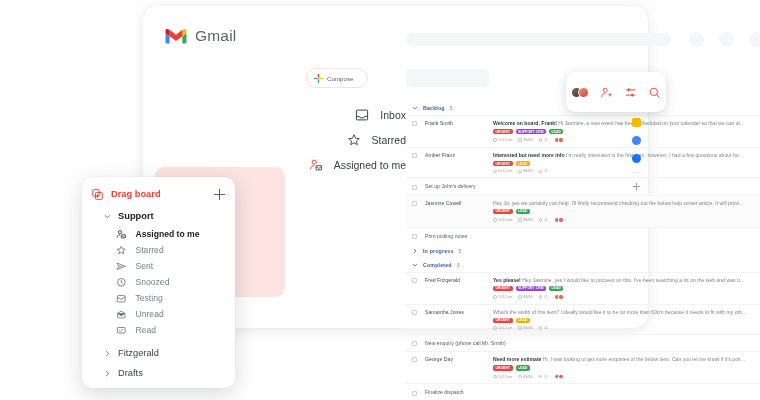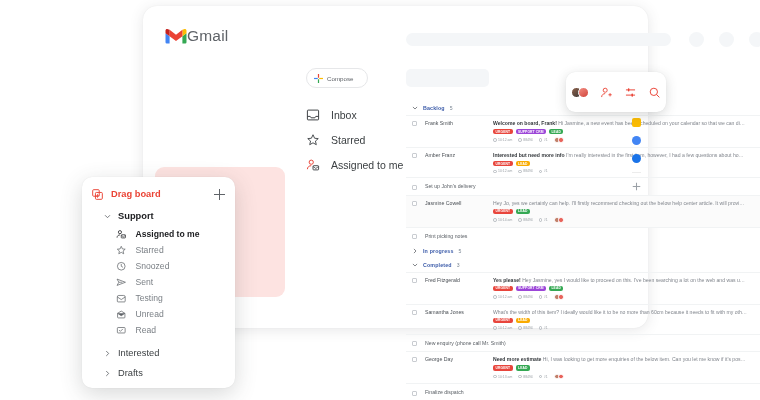--- a/index.html
+++ b/index.html
@@ -13,21 +13,21 @@
 
   
   .gmail-window {
     position:absolute; left:143px; top:6px; width:505px; height:322px;
     background:#fff; border-radius:14px;
     box-shadow: 0 2px 14px rgba(60,64,67,.13), 0 0 1px rgba(60,64,67,.10);
   }
 
   
   .gm-header { position:absolute; left:0; top:0; width:100%; height:58px; }
-  .brand { position:absolute; left:22px; top:21px; display:flex; align-items:center; }
+  .brand { position:absolute; left:22px; top:21px; display:flex; align-items:center; gap:8px; }
   .gm-logo { width:22px; height:16px; display:block; }
   .brand-text { font-size:15.5px; color:#5f6368; letter-spacing:.2px; }
 
   .skel-bar {
     position:absolute; background:#f4f6f8; border-radius:7px;
   }
   .skel-bar.search { left:263px; top:27px; width:265px; height:13px; }
   .skel-bar.small  { left:263px; top:63px; width:83px; height:18px; border-radius:5px; }
   .skel-dot { position:absolute; top:26px; width:15px; height:15px; border-radius:50%; background:#f4f6f8; }
   .skel-dot.d1 { left:546px; }
@@ -38,21 +38,21 @@
   .compose {
     position:absolute; left:163px; top:62px; width:62px; height:20px;
     border:1px solid #e6e7e9; border-radius:11px; background:#fff;
     display:flex; align-items:center; gap:4px; padding-left:7px;
   }
   .compose .plus { position:relative; width:9px; height:9px; flex:0 0 auto; }
   .compose-label { font-size:6.2px; color:#5f6368; }
 
   
   .gm-nav { position:absolute; left:163px; top:96px; width:100px; }
-  .gm-nav-item { display:flex; align-items:center; gap:11px; height:25px; }
+  .gm-nav-item { display:flex; align-items:center; gap:11px; height:25px;justify-content:flex-end; }
   .gm-nav-icon { width:14px; height:14px; flex:0 0 auto; display:block; }
   .gm-nav-label { font-size:10.5px; color:#3c4043; white-space:nowrap; }
 
   
   .list { position:absolute; left:263px; top:95px; width:375px; }
   .group-row { display:flex; align-items:center; gap:5px; height:14px; padding-left:6px; }
   .caret { width:6px; height:6px; flex:0 0 auto; color:#5f6368; }
   .group-title { font-size:5.3px; font-weight:bold; color:#3b5ba9; letter-spacing:.15px; }
   .group-count { font-size:5.1px; color:#7b8794; }
 
@@ -429,31 +429,31 @@
           <span class="bc-item-label">Assigned to me</span>
         </div>
         <div class="bc-item">
           <svg class="bc-item-ic" viewBox="0 0 20 20">
             <path d="M10 2.5l2.3 5 5.2.5-4 3.5 1.2 5.2L10 14l-4.7 2.7 1.2-5.2-4-3.5 5.2-.5z" fill="none" stroke="#5f6368" stroke-width="1.4"></path>
           </svg>
           <span class="bc-item-label">Starred</span>
         </div>
         <div class="bc-item">
           <svg class="bc-item-ic" viewBox="0 0 20 20">
+            <path d="M2 4l16 6-16 6 3.4-6z" fill="none" stroke="#5f6368" stroke-width="1.4" stroke-linejoin="round"></path>
+            <path d="M5.4 10H12" stroke="#5f6368" stroke-width="1.3"></path>
+          </svg>
+          <span class="bc-item-label">Sent</span>
+        </div>
+        <div class="bc-item">
+          <svg class="bc-item-ic" viewBox="0 0 20 20">
             <circle cx="10" cy="10" r="7.3" fill="none" stroke="#5f6368" stroke-width="1.4"></circle>
             <path d="M10 5.5V10l3.3 2" fill="none" stroke="#5f6368" stroke-width="1.4"></path>
           </svg>
           <span class="bc-item-label">Snoozed</span>
-        </div>
-        <div class="bc-item">
-          <svg class="bc-item-ic" viewBox="0 0 20 20">
-            <path d="M2 4l16 6-16 6 3.4-6z" fill="none" stroke="#5f6368" stroke-width="1.4" stroke-linejoin="round"></path>
-            <path d="M5.4 10H12" stroke="#5f6368" stroke-width="1.3"></path>
-          </svg>
-          <span class="bc-item-label">Sent</span>
         </div>
         <div class="bc-item">
           <svg class="bc-item-ic" viewBox="0 0 20 20">
             <path d="M2.5 7.5l7.5 5 7.5-5v8a1.5 1.5 0 01-1.5 1.5H4a1.5 1.5 0 01-1.5-1.5z" fill="none" stroke="#5f6368" stroke-width="1.4"></path>
             <path d="M2.5 7.5A2.8 2.8 0 015.3 4.7h9.4a2.8 2.8 0 012.8 2.8" fill="none" stroke="#5f6368" stroke-width="1.4"></path>
           </svg>
           <span class="bc-item-label">Testing</span>
         </div>
         <div class="bc-item">
           <svg class="bc-item-ic" viewBox="0 0 20 20">
@@ -468,21 +468,21 @@
             <path d="M6 9.7l2.4 2.4 4.6-4.6" fill="none" stroke="#5f6368" stroke-width="1.4"></path>
           </svg>
           <span class="bc-item-label">Read</span>
         </div>
       </div>
 
     <div class="bc-collapsed">
       <svg class="bc-chev" viewBox="0 0 10 10">
         <path d="M3.2 1.5L6.7 5l-3.5 3.5" fill="none" stroke="#5f6368" stroke-width="1.2"></path>
       </svg>
-      <span class="bc-group-label">Interested</span>
+      <span class="bc-group-label">Fitzgerald</span>
     </div>
     <div class="bc-collapsed">
       <svg class="bc-chev" viewBox="0 0 10 10">
         <path d="M3.2 1.5L6.7 5l-3.5 3.5" fill="none" stroke="#5f6368" stroke-width="1.2"></path>
       </svg>
       <span class="bc-group-label">Drafts</span>
     </div>
   </div>
 </div>
 

